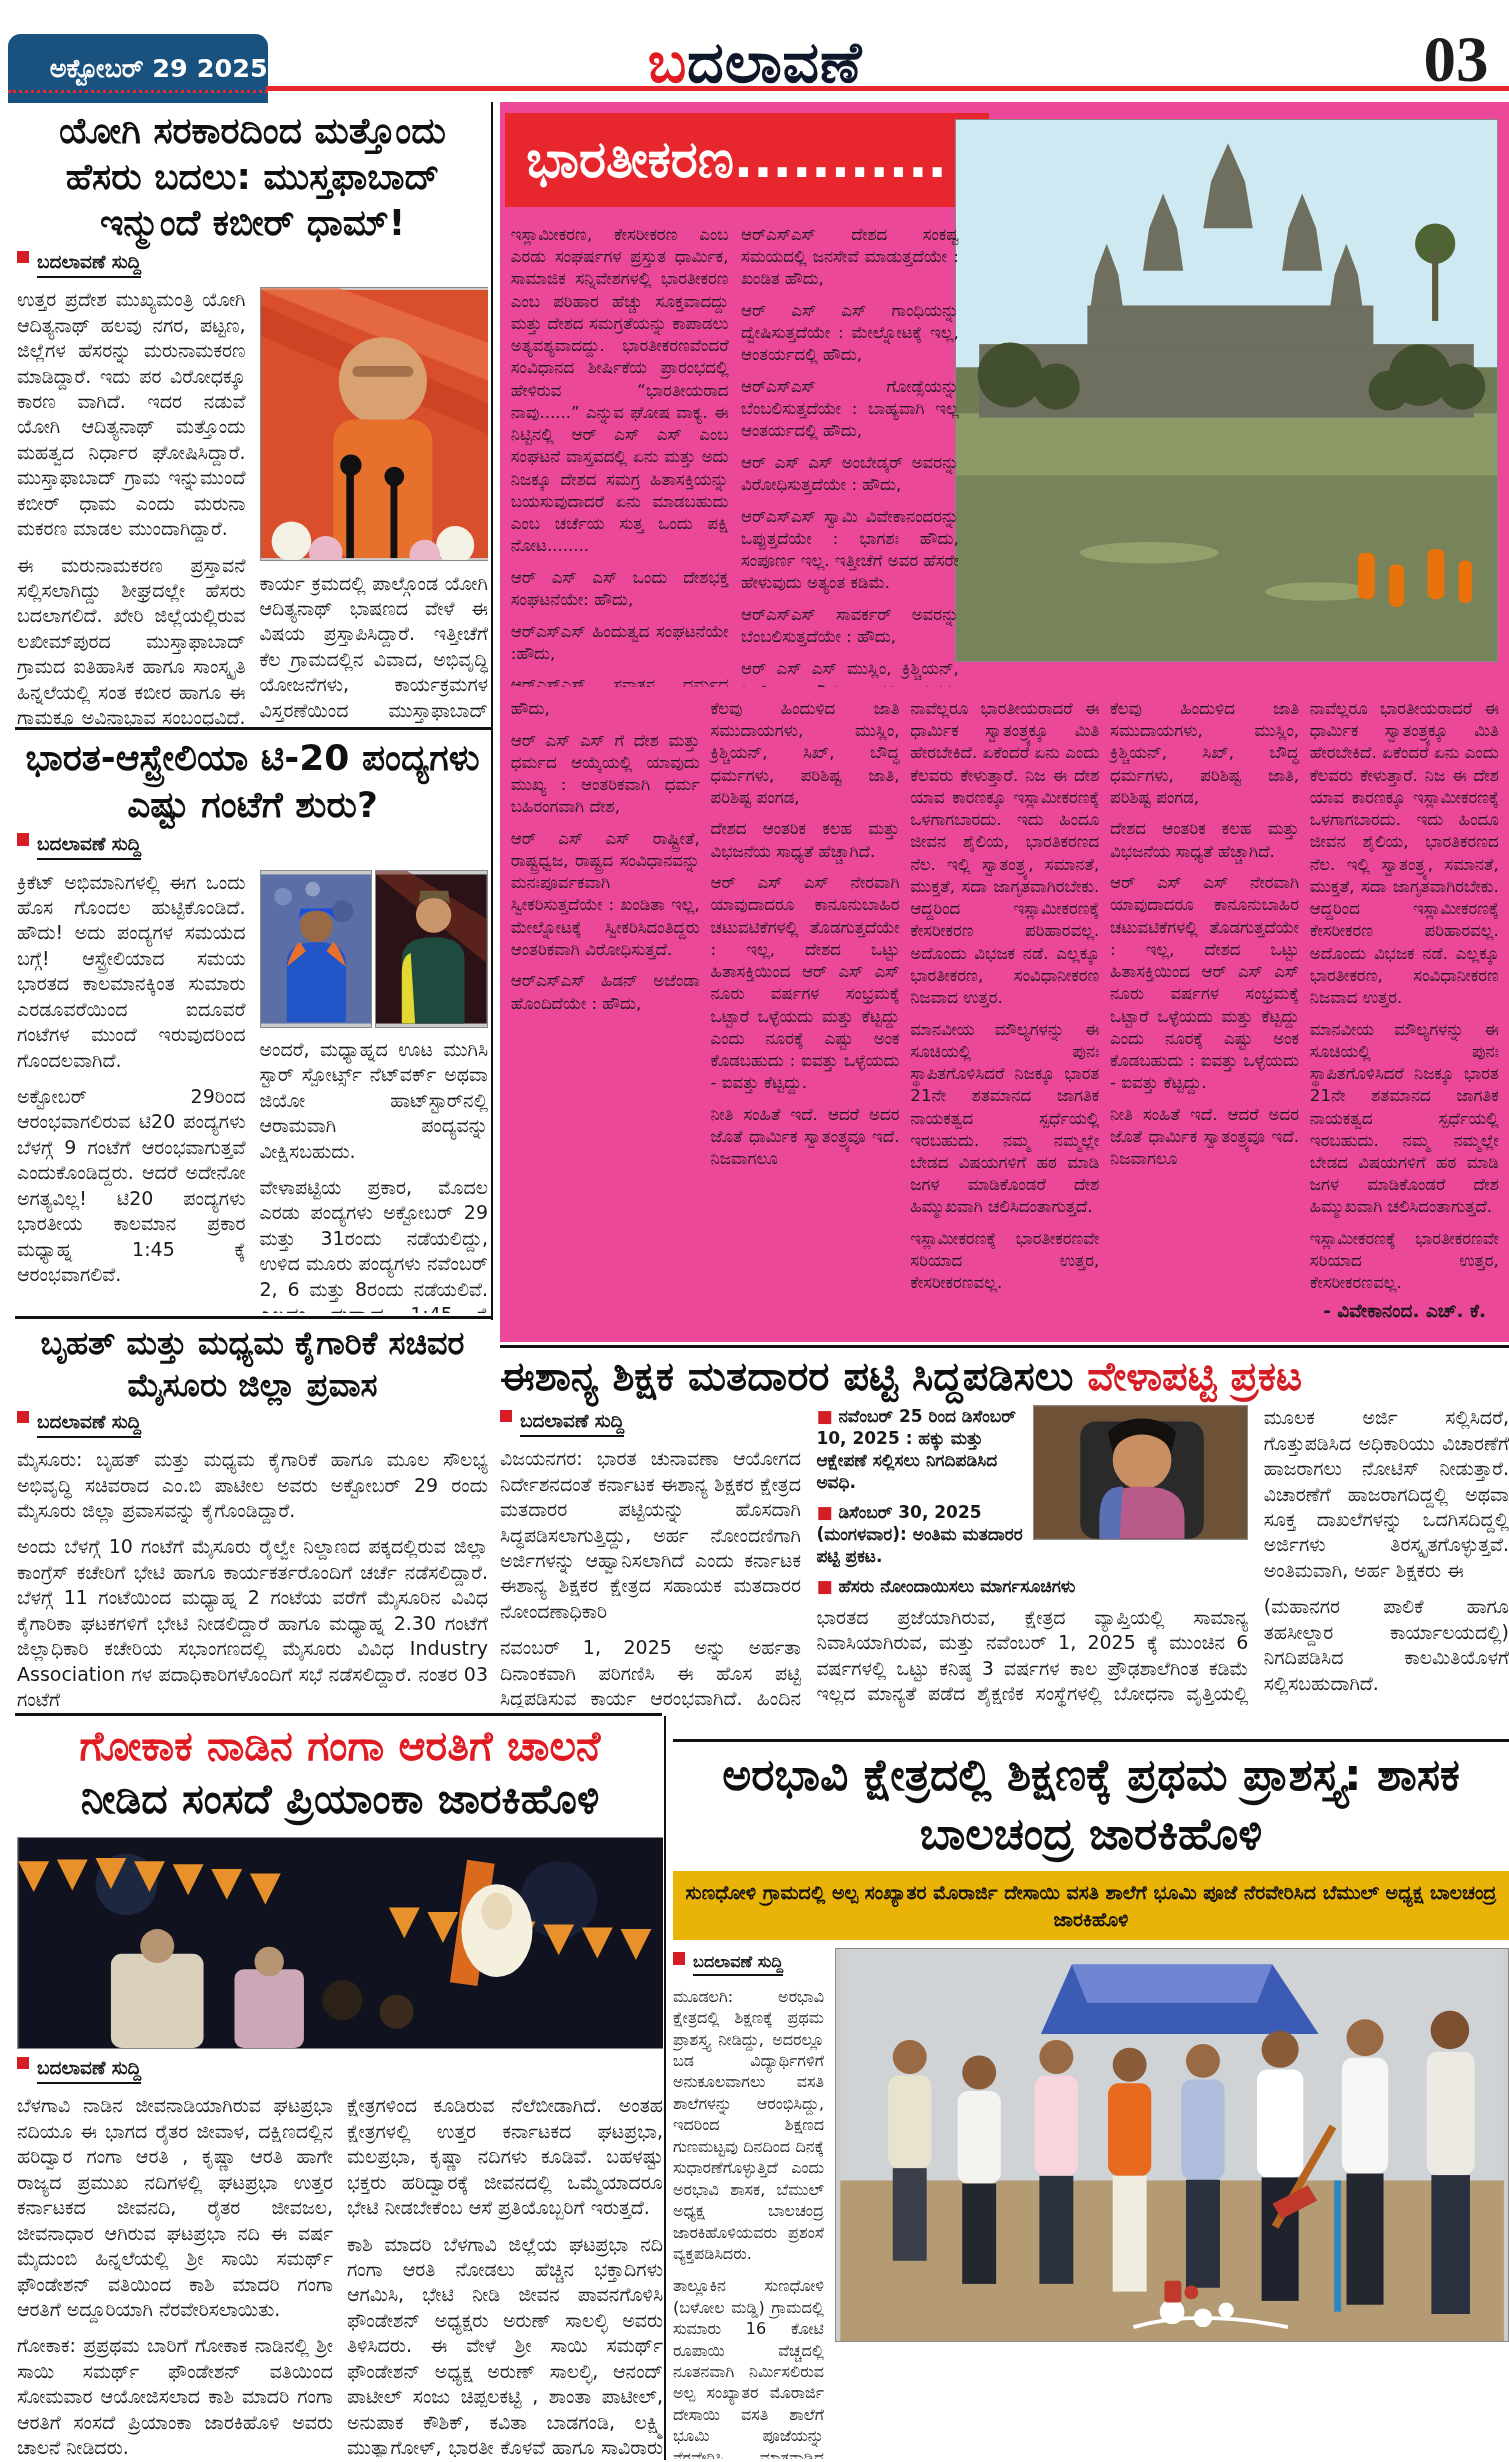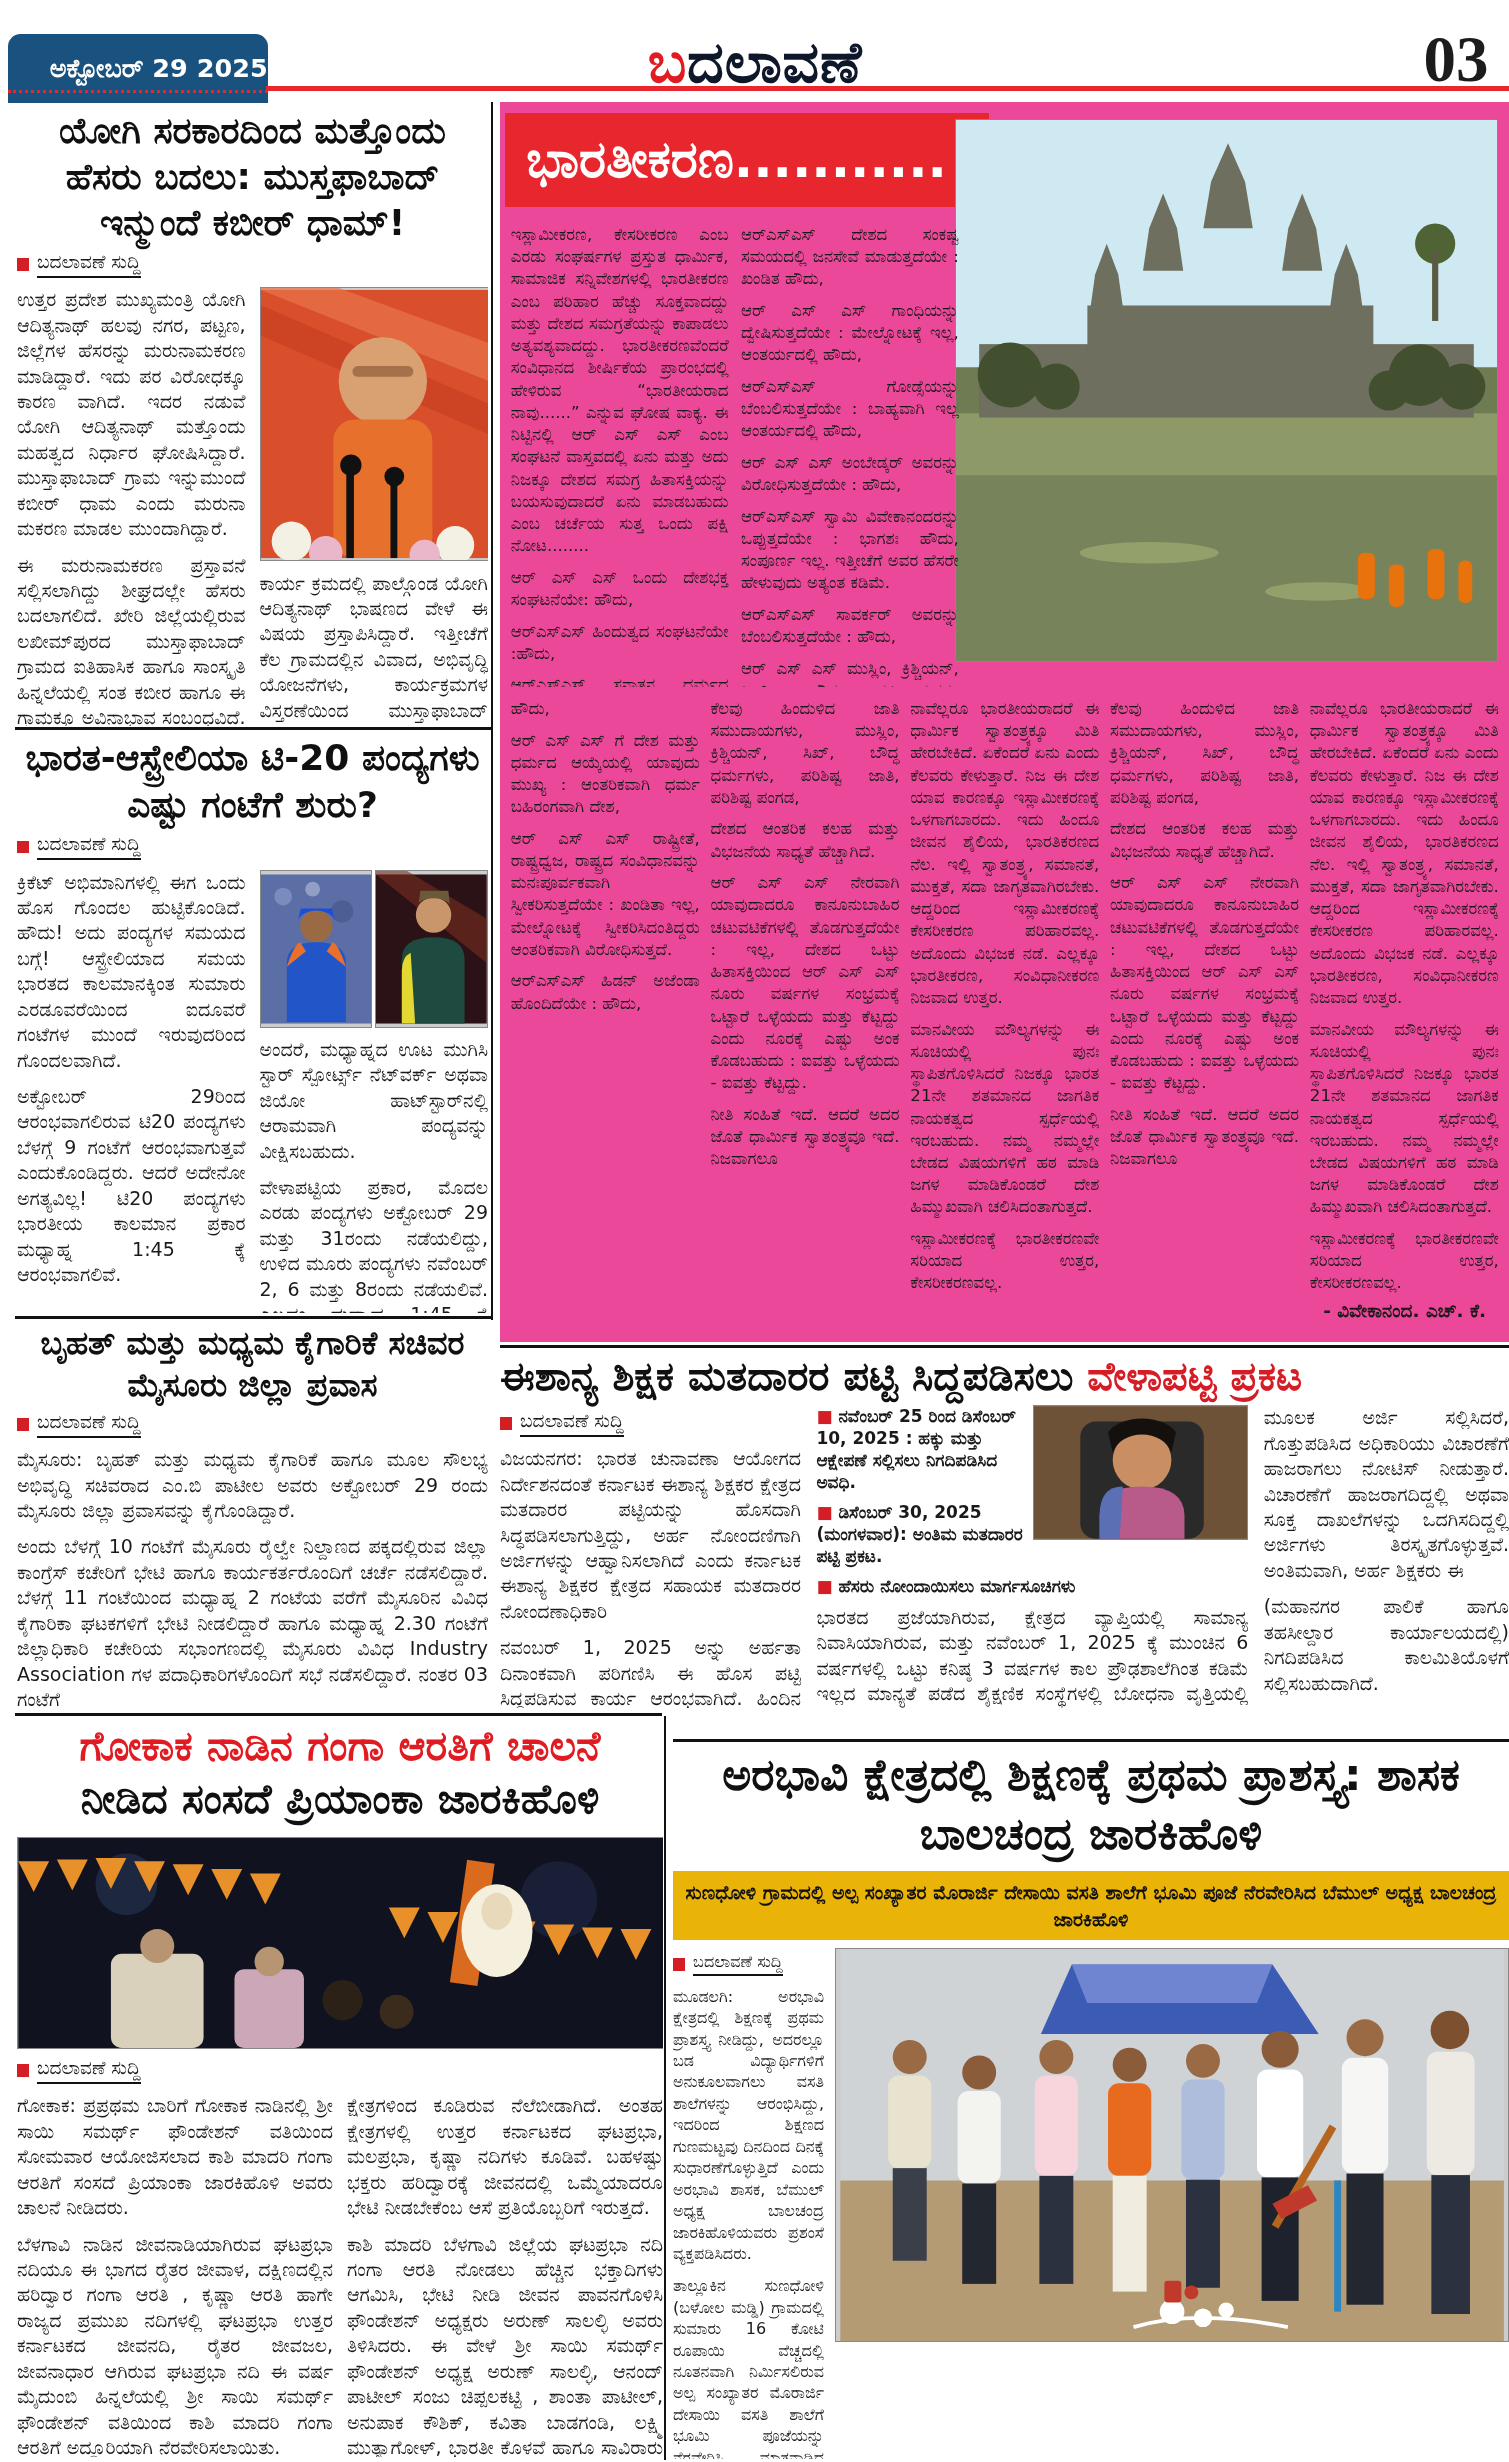--- a/index.html
+++ b/index.html
@@ -10,21 +10,21 @@
             border-radius:12.4px 12.4px 0 0;display:flex;align-items:center;justify-content:flex-end;
             color:#fff;font-size:25.5px;font-weight:bold;}
   .date-dots{position:absolute;left:7.7px;top:90px;width:260px;border-bottom:3.9px dotted #e8262d;}
   .masthead{position:absolute;left:0;right:0;top:29px;text-align:center;font-size:57px;font-weight:bold;letter-spacing:0.8px;}
   .masthead .m1{color:#e01b22;} .masthead .m2{color:#0f172a;}
   .page-num{position:absolute;right:21.6px;top:21.6px;font-size:65px;font-weight:bold;color:#1c1c1c;font-family:Liberation Serif, serif;}
   .rule-red{position:absolute;left:266px;top:86px;width:1243px;height:5.4px;background:#e8262d;}
   
   .rule-h{position:absolute;background:#111;}
   .rule-v{position:absolute;background:#111;}
-  .byline{display:flex;align-items:center;gap:7.7px;font-weight:normal;font-size:18.5px;margin:4.6px 0 9.3px 0;}
+  .byline{display:flex;align-items:flex-start;gap:7.7px;font-weight:bold;font-size:18.5px;margin:4.6px 0 9.3px 0;}
   .byline::before{content:"";width:12.4px;height:12.4px;background:#d51d26;display:inline-block;}
   .byline span{border-bottom:2.3px solid #111;padding-bottom:3.1px;}
   .bodycols{display:flex;gap:14px;}
   .bodycols .col{flex:1;overflow:hidden;}
   .bodytext p{margin:0 0 10.8px 0;text-align:justify;font-size:19px;line-height:1.34;}
   .headline{font-weight:bold;color:#101010;text-align:center;}
   .photo{position:relative;overflow:hidden;border:0.8px solid #888;background:#ccc;}
   svg{display:block;}
   
   #yogi{position:absolute;left:17px;top:108px;width:471px;height:618px;overflow:hidden;}
@@ -337,22 +337,22 @@
         </g>
         <circle cx="420" cy="210" r="26" fill="#2c2117"></circle>
           <circle cx="490" cy="225" r="22" fill="#3a2b1c"></circle>
       </svg>
     </div>
     <div class="byline">
         <span>ಬದಲಾವಣೆ ಸುದ್ದಿ</span>
       </div>
     <div class="bodycols">
       <div class="col bodytext">
+          <p>ಬೆಳಗಾವಿ ನಾಡಿನ ಜೀವನಾಡಿಯಾಗಿರುವ ಘಟಪ್ರಭಾ ನದಿಯೂ ಈ ಭಾಗದ ರೈತರ ಜೀವಾಳ, ದಕ್ಷಿಣದಲ್ಲಿನ ಹರಿದ್ವಾರ ಗಂಗಾ ಆರತಿ , ಕೃಷ್ಣಾ ಆರತಿ ಹಾಗೇ ರಾಜ್ಯದ ಪ್ರಮುಖ ನದಿಗಳಲ್ಲಿ ಘಟಪ್ರಭಾ ಉತ್ತರ ಕರ್ನಾಟಕದ ಜೀವನದಿ, ರೈತರ ಜೀವಜಲ, ಜೀವನಾಧಾರ ಆಗಿರುವ ಘಟಪ್ರಭಾ ನದಿ ಈ ವರ್ಷ ಮೈದುಂಬಿ ಹಿನ್ನಲೆಯಲ್ಲಿ ಶ್ರೀ ಸಾಯಿ ಸಮರ್ಥ್ ಫೌಂಡೇಶನ್ ವತಿಯಿಂದ ಕಾಶಿ ಮಾದರಿ ಗಂಗಾ ಆರತಿಗೆ ಅದ್ದೂರಿಯಾಗಿ ನೆರವೇರಿಸಲಾಯಿತು.</p>
           <p>ಗೋಕಾಕ: ಪ್ರಪ್ರಥಮ ಬಾರಿಗೆ ಗೋಕಾಕ ನಾಡಿನಲ್ಲಿ ಶ್ರೀ ಸಾಯಿ ಸಮರ್ಥ್ ಫೌಂಡೇಶನ್ ವತಿಯಿಂದ ಸೋಮವಾರ ಆಯೋಜಿಸಲಾದ ಕಾಶಿ ಮಾದರಿ ಗಂಗಾ ಆರತಿಗೆ ಸಂಸದೆ ಪ್ರಿಯಾಂಕಾ ಜಾರಕಿಹೊಳಿ ಅವರು ಚಾಲನೆ ನೀಡಿದರು.</p>
-          <p>ಬೆಳಗಾವಿ ನಾಡಿನ ಜೀವನಾಡಿಯಾಗಿರುವ ಘಟಪ್ರಭಾ ನದಿಯೂ ಈ ಭಾಗದ ರೈತರ ಜೀವಾಳ, ದಕ್ಷಿಣದಲ್ಲಿನ ಹರಿದ್ವಾರ ಗಂಗಾ ಆರತಿ , ಕೃಷ್ಣಾ ಆರತಿ ಹಾಗೇ ರಾಜ್ಯದ ಪ್ರಮುಖ ನದಿಗಳಲ್ಲಿ ಘಟಪ್ರಭಾ ಉತ್ತರ ಕರ್ನಾಟಕದ ಜೀವನದಿ, ರೈತರ ಜೀವಜಲ, ಜೀವನಾಧಾರ ಆಗಿರುವ ಘಟಪ್ರಭಾ ನದಿ ಈ ವರ್ಷ ಮೈದುಂಬಿ ಹಿನ್ನಲೆಯಲ್ಲಿ ಶ್ರೀ ಸಾಯಿ ಸಮರ್ಥ್ ಫೌಂಡೇಶನ್ ವತಿಯಿಂದ ಕಾಶಿ ಮಾದರಿ ಗಂಗಾ ಆರತಿಗೆ ಅದ್ದೂರಿಯಾಗಿ ನೆರವೇರಿಸಲಾಯಿತು.</p>
           <p>ಭಾರತ ದೇಶವು ಸಾಕಷ್ಟು ಪುಣ್ಯ ಕ್ಷೇತ್ರಗಳು, ತೀರ್ಥ</p>
         </div>
       <div class="col bodytext">
           <p>ಕ್ಷೇತ್ರಗಳಿಂದ ಕೂಡಿರುವ ನೆಲೆಬೀಡಾಗಿದೆ. ಅಂತಹ ಕ್ಷೇತ್ರಗಳಲ್ಲಿ ಉತ್ತರ ಕರ್ನಾಟಕದ ಘಟಪ್ರಭಾ, ಮಲಪ್ರಭಾ, ಕೃಷ್ಣಾ ನದಿಗಳು ಕೂಡಿವೆ. ಬಹಳಷ್ಟು ಭಕ್ತರು ಹರಿದ್ವಾರಕ್ಕೆ ಜೀವನದಲ್ಲಿ ಒಮ್ಮೆಯಾದರೂ ಭೇಟಿ ನೀಡಬೇಕೆಂಬ ಆಸೆ ಪ್ರತಿಯೊಬ್ಬರಿಗೆ ಇರುತ್ತದೆ.</p>
           <p>ಕಾಶಿ ಮಾದರಿ ಬೆಳಗಾವಿ ಜಿಲ್ಲೆಯ ಘಟಪ್ರಭಾ ನದಿ ಗಂಗಾ ಆರತಿ ನೋಡಲು ಹೆಚ್ಚಿನ ಭಕ್ತಾದಿಗಳು ಆಗಮಿಸಿ, ಭೇಟಿ ನೀಡಿ ಜೀವನ ಪಾವನಗೊಳಿಸಿ ಫೌಂಡೇಶನ್ ಅಧ್ಯಕ್ಷರು ಅರುಣ್ ಸಾಲಲ್ಳಿ ಅವರು ತಿಳಿಸಿದರು. ಈ ವೇಳೆ ಶ್ರೀ ಸಾಯಿ ಸಮರ್ಥ್ ಫೌಂಡೇಶನ್ ಅಧ್ಯಕ್ಷ ಅರುಣ್ ಸಾಲಲ್ಳಿ, ಆನಂದ್ ಪಾಟೀಲ್ ಸಂಜು ಚಿಪ್ಪಲಕಟ್ಟಿ , ಶಾಂತಾ ಪಾಟೀಲ್, ಅನುಪಾಕ ಕೌಶಿಕ್, ಕವಿತಾ ಬಾಡಗಂಡಿ, ಲಕ್ಷ್ಮಿ ಮುತ್ಯಾಗೋಳ್, ಭಾರತೀ ಕೊಳವೆ ಹಾಗೂ ಸಾವಿರಾರು ಭಕ್ತಾದಿಗಳು ಇತರರು ಇದ್ದರು.</p>
         </div>
     </div>
   </div>
 
   <div id="arab">

